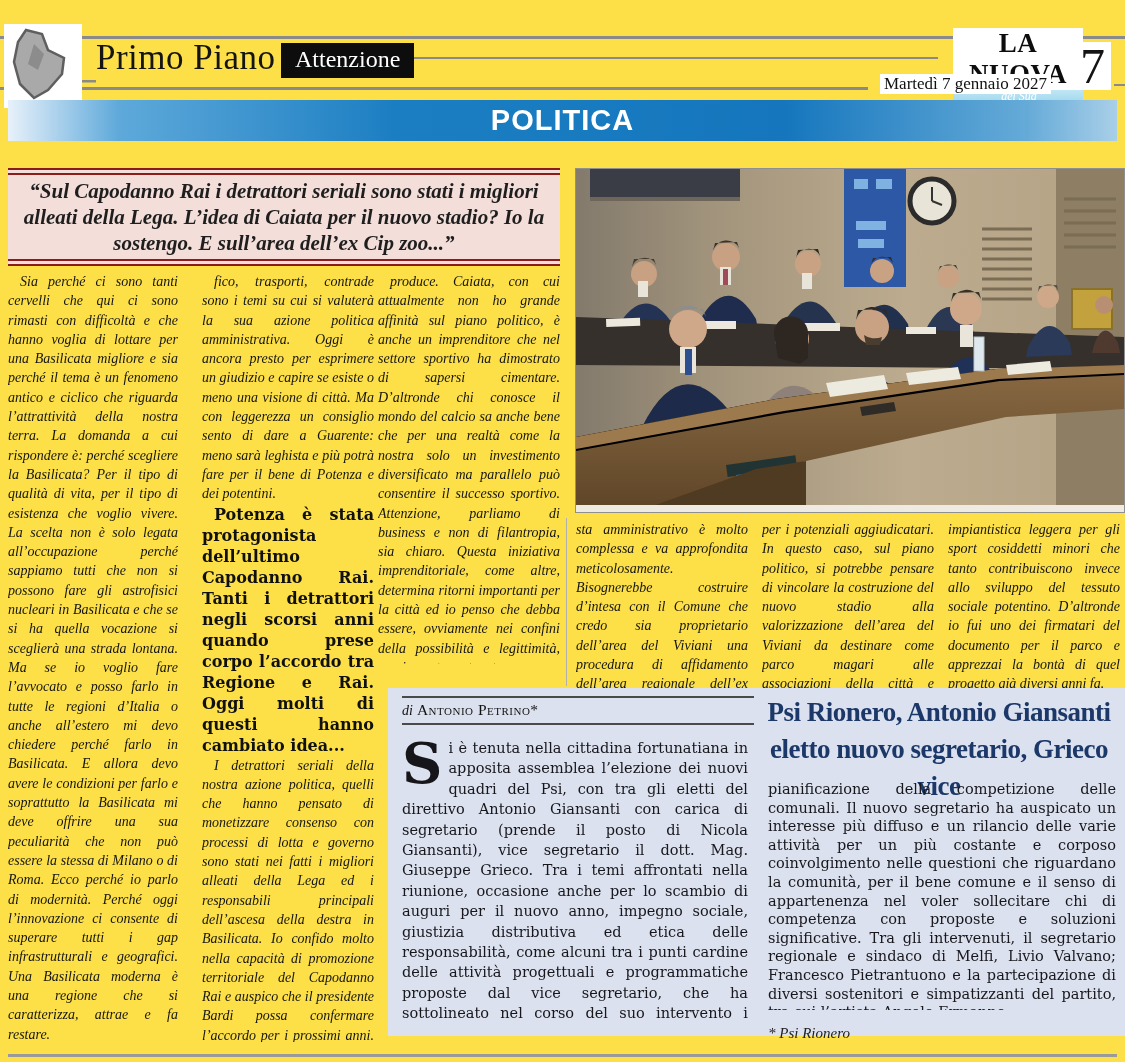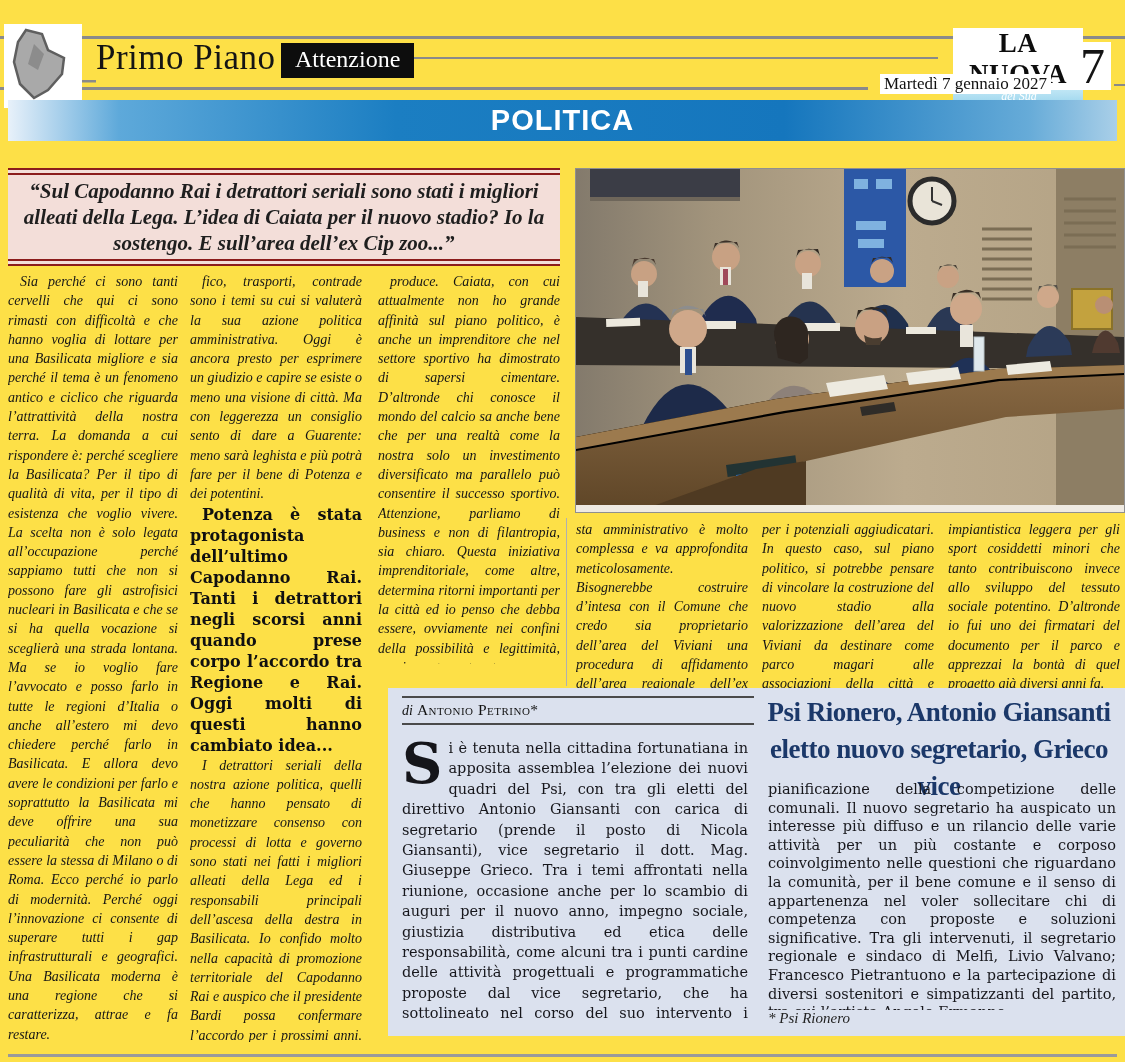--- a/index.html
+++ b/index.html
@@ -42,21 +42,21 @@
     border-bottom:2px solid #4a4a4a;text-align:left;padding:3px 0 4px;}
   #byline-block .di{font-style:italic;font-size:14px;}
   #byline-block .nm{font-variant:small-caps;font-size:15.5px;letter-spacing:.5px;}
   #a2-left{position:absolute;left:14px;top:50px;width:346px;height:285px;overflow:hidden;
     font-family:"DejaVu Serif",serif;font-size:14.5px;line-height:20.4px;text-align:justify;color:#17171c;}
   #dropcap{float:left;font-weight:bold;font-size:56px;line-height:46px;padding:2px 6px 0 0;color:#15151a;}
   #a2-headline{position:absolute;left:372px;top:6px;width:358px;text-align:center;
     font-weight:bold;font-size:27px;line-height:37px;color:#1b3869;letter-spacing:-.5px;}
   #a2-right{position:absolute;left:380px;top:92px;width:348px;height:230px;overflow:hidden;
     font-family:"DejaVu Serif",serif;font-size:14.5px;line-height:18.6px;text-align:justify;color:#17171c;}
-  #a2-footnote{position:absolute;left:380px;top:322px;font-style:italic;font-size:15px;color:#222;}
+  #a2-footnote{position:absolute;left:380px;top:337px;font-style:italic;font-size:15px;color:#222;}
   #bottom-rule{left:8px;top:1054px;width:1109px;height:3px;background:#9a9a9a;}
 </style>
 </head>
 <body>
 
 <div id="page">
 
   <div class="rule" style="left:0;top:36px;width:1125px;height:3px;"></div>
   <div class="rule" style="left:398px;top:57px;width:540px;height:2px;"></div>
   <div class="rule" style="left:0;top:87px;width:868px;height:3px;"></div>
@@ -90,21 +90,21 @@
   </div>
 
   <div class="abs" id="politica-band">
     <span>POLITICA</span>
   </div>
 
   <div class="col" style="left:8px;width:170px;height:770px;">
     <p class="it">Sia perché ci sono tanti cervelli che qui ci sono rimasti con difficoltà e che hanno voglia di lottare per una Basilicata migliore e sia perché il tema è un fenomeno antico e ciclico che riguarda l’attrattività della nostra terra. La domanda a cui rispondere è: perché scegliere la Basilicata? Per il tipo di qualità di vita, per il tipo di esistenza che voglio vivere. La scelta non è solo legata all’occupazione perché sappiamo tutti che non si possono fare gli astrofisici nucleari in Basilicata e che se si ha quella vocazione si sceglierà una strada lontana. Ma se io voglio fare l’avvocato e posso farlo in tutte le regioni d’Italia o anche all’estero mi devo chiedere perché farlo in Basilicata. E allora devo avere le condizioni per farlo e soprattutto la Basilicata mi deve offrire una sua peculiarità che non può essere la stessa di Milano o di Roma. Ecco perché io parlo di modernità. Perché oggi l’innovazione ci consente di superare tutti i gap infrastrutturali e geografici. Una Basilicata moderna è una regione che si caratterizza, attrae e fa restare.</p>
 
   </div>
-  <div class="col" style="left:190px;width:172px;height:770px;">
+  <div class="col" style="left:202px;width:172px;height:770px;">
     <p class="it">fico, trasporti, contrade sono i temi su cui si valuterà la sua azione politica amministrativa. Oggi è ancora presto per esprimere un giudizio e capire se esiste o meno una visione di città. Ma con leggerezza un consiglio sento di dare a Guarente: meno sarà leghista e più potrà fare per il bene di Potenza e dei potentini.</p>
     <p class="q">Potenza è stata protagonista dell’ultimo Capodanno Rai. Tanti i detrattori negli scorsi anni quando prese corpo l’accordo tra Regione e Rai. Oggi molti di questi hanno cambiato idea...</p>
     <p class="it">I detrattori seriali della nostra azione politica, quelli che hanno pensato di monetizzare consenso con processi di lotta e governo sono stati nei fatti i migliori alleati della Lega ed i responsabili principali dell’ascesa della destra in Basilicata. Io confido molto nella capacità di promozione territoriale del Capodanno Rai e auspico che il presidente Bardi possa confermare l’accordo per i prossimi anni. Spero anche si apra una stagione di maggiore onestà intellettuale e che le azioni positive possano essere riconosciute come tali a prescindere dalle paternità politiche.</p>
 
   </div>
   <div class="col" style="left:378px;width:182px;height:392px;">
     <p class="it">produce. Caiata, con cui attualmente non ho grande affinità sul piano politico, è anche un imprenditore che nel settore sportivo ha dimostrato di sapersi cimentare. D’altronde chi conosce il mondo del calcio sa anche bene che per una realtà come la nostra solo un investimento diversificato ma parallelo può consentire il successo sportivo. Attenzione, parliamo di business e non di filantropia, sia chiaro. Questa iniziativa imprenditoriale, come altre, determina ritorni importanti per la città ed io penso che debba essere, ovviamente nei confini della possibilità e legittimità, ampiamente sostenuta.</p>
 
   </div>
 

